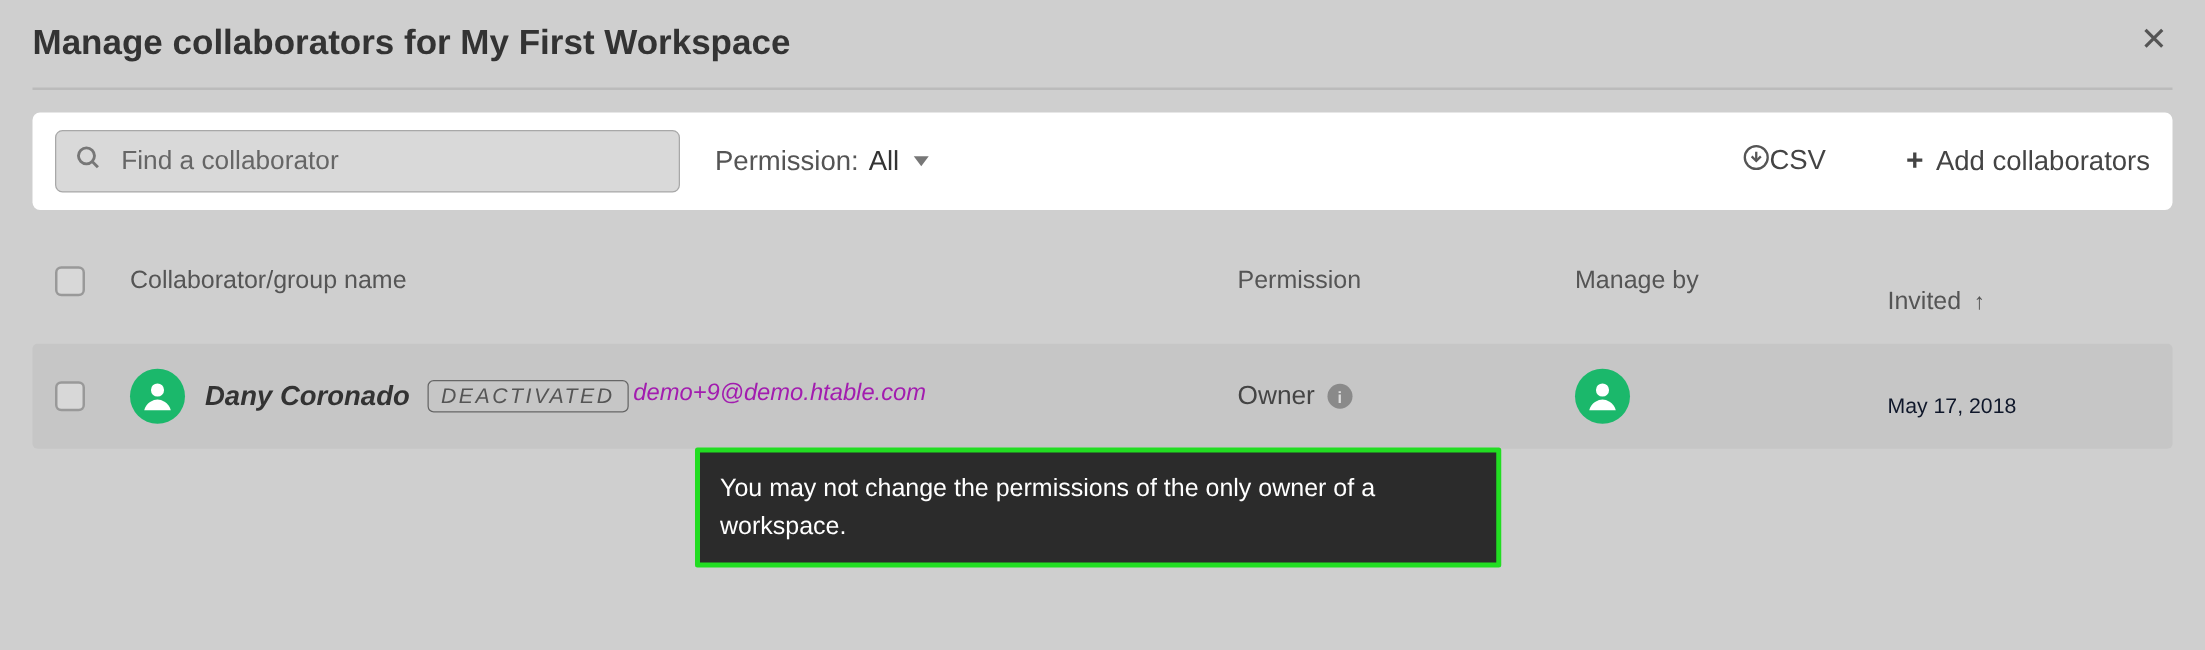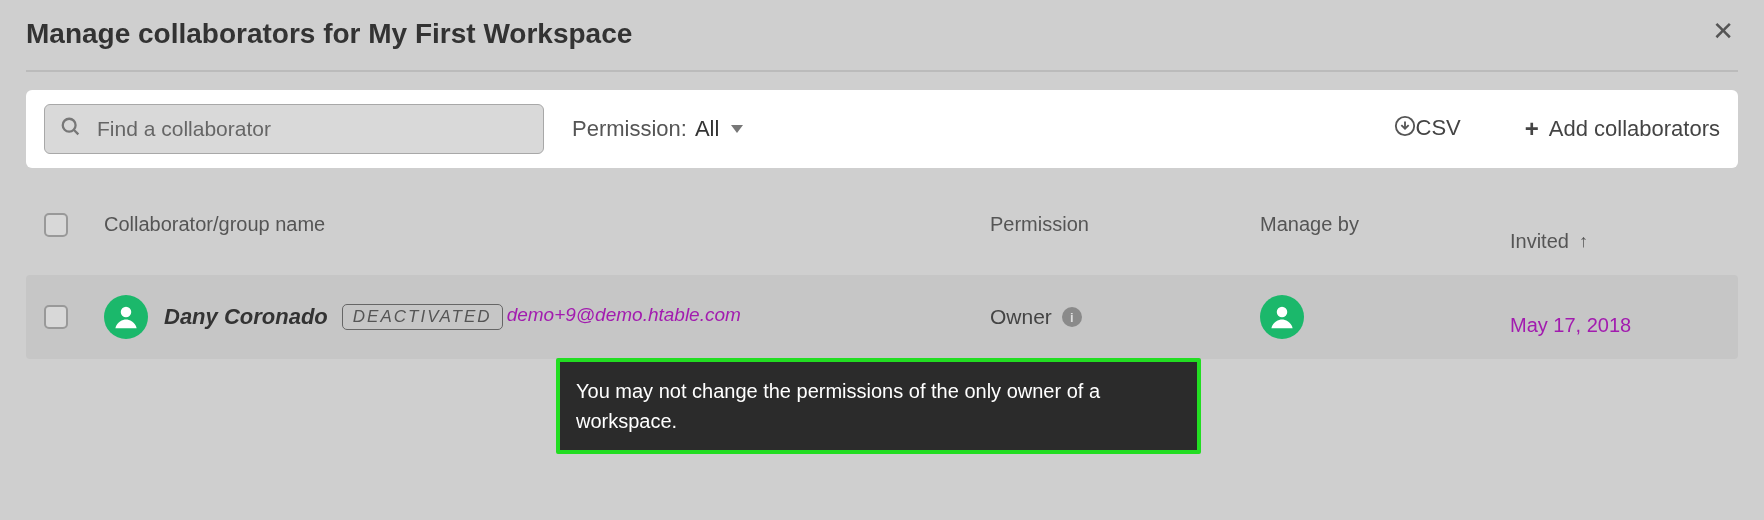--- a/index.html
+++ b/index.html
@@ -151,21 +151,21 @@
   }
   .user-email { font-size: 19px; color: #a21caf; padding-left: 2px; }
   .td-perm { width: 270px; display:flex; align-items:center; gap:10px; font-size:21px; color:#444; }
   .info-icon {
     width: 20px; height: 20px; border-radius:50%;
     background:#8a8a8a; color:#ddd;
     display:inline-flex; align-items:center; justify-content:center;
     font-size: 13px; font-weight:700; font-style: normal;
   }
   .td-inv-by { width: 250px; display:flex; align-items:center; }
-  .td-inv { width: 210px; font-size: 20px; color:#a21caf;margin-top:16px; }
+  .td-inv { width: 210px; font-size: 17px; color:#0f172a;margin-top:16px; }
   .tooltip {
     position: absolute;
     left: 556px;
     top: 358px;
     width: 645px;
     background: #2b2b2b;
     border: 4px solid #22dd22;
     color: #fff;
     font-size: 20px;
     line-height: 1.5;

